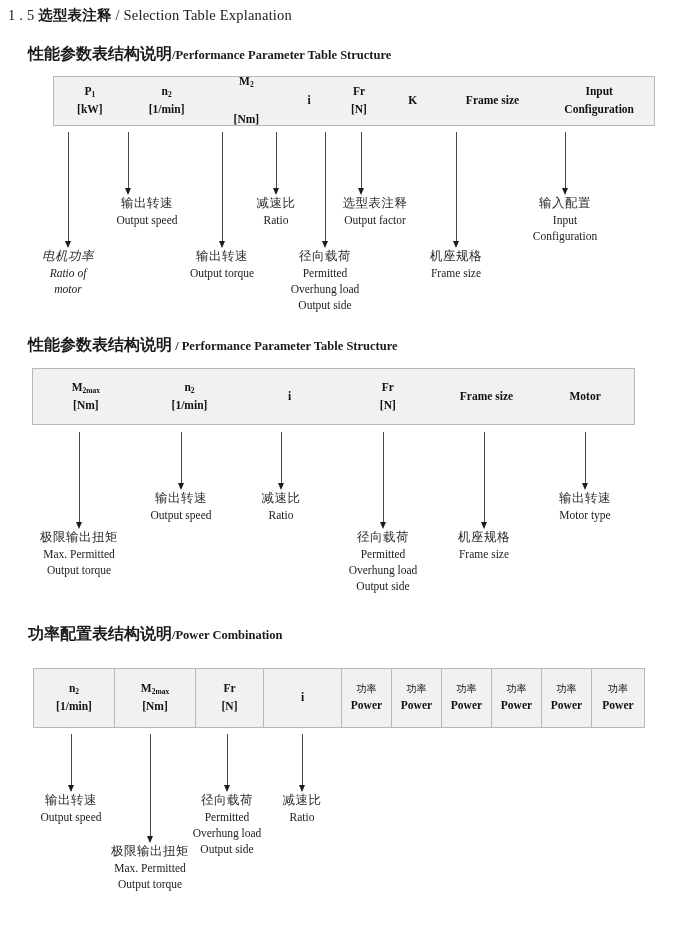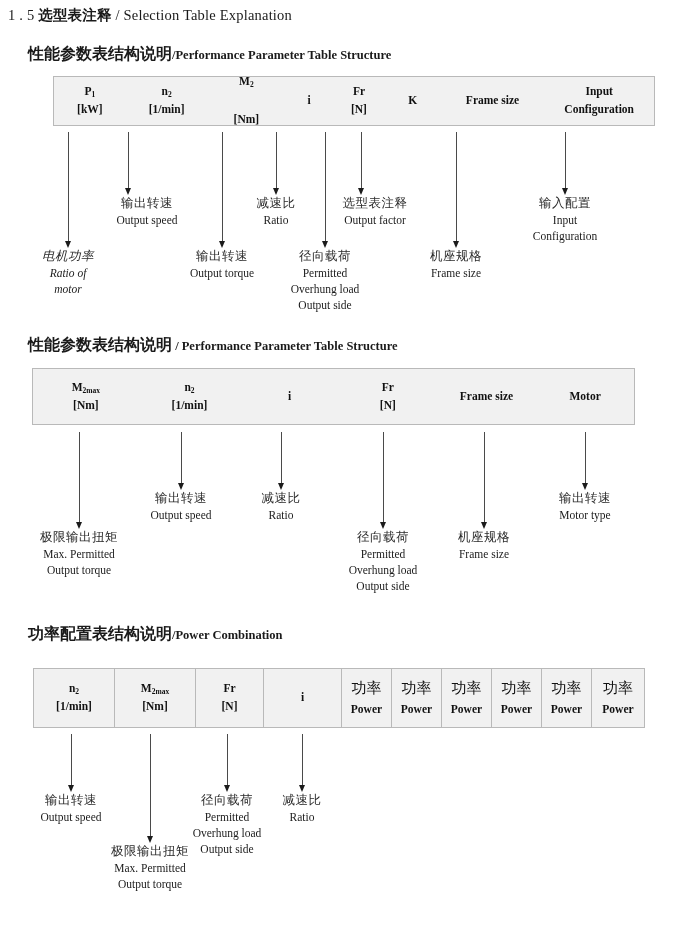--- a/index.html
+++ b/index.html
@@ -78,21 +78,21 @@
     padding: 0 2px;
     overflow: hidden;
   }
   .hdr-cell.divided + .hdr-cell.divided {
     border-left: 1px solid #b9b9b9;
   }
   .hdr-cell .l1, .hdr-cell .l2 { display: block; white-space: nowrap; }
   .hdr-cell .cnlabel {
     font-family: "DejaVu Sans", sans-serif;
     font-weight: normal;
-    font-size: 15px;
+    font-size: 10px;
   }
   sub {
     font-size: 7.5px;
     vertical-align: baseline;
     position: relative;
     bottom: -2px;
   }
 
   
   .arrow {

